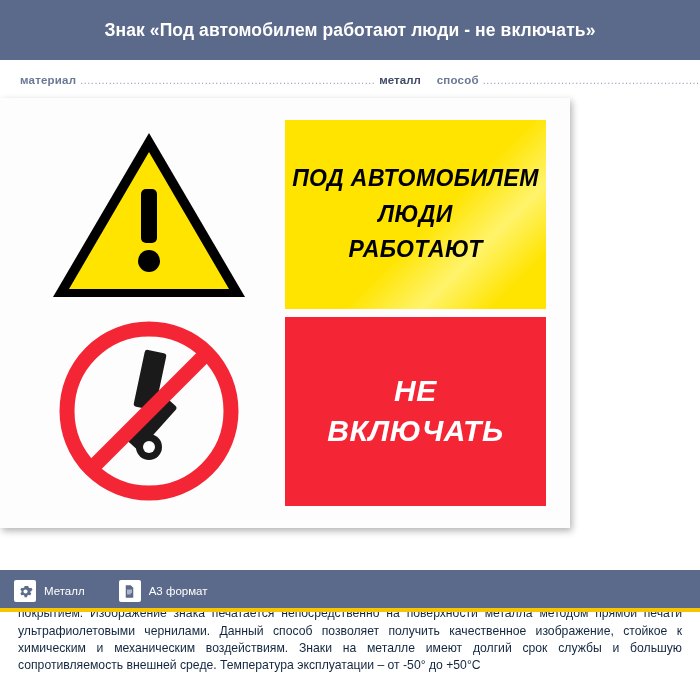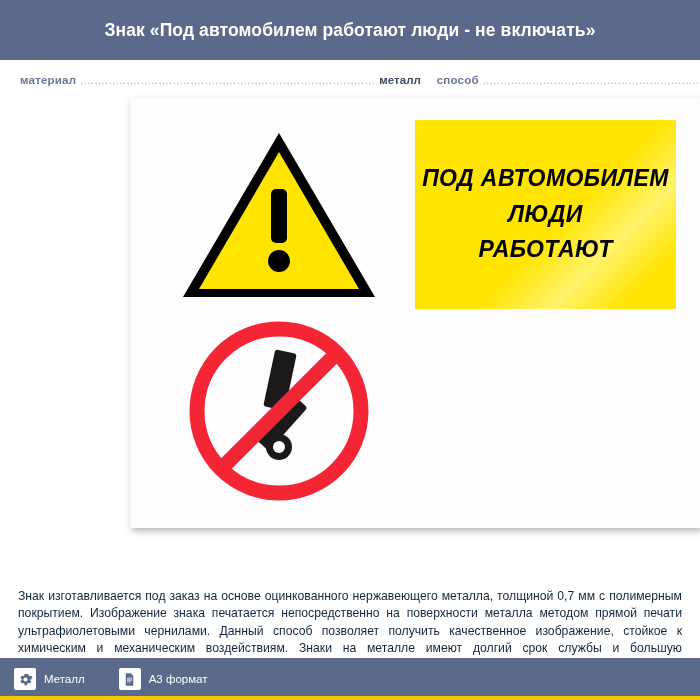--- a/index.html
+++ b/index.html
@@ -9,21 +9,21 @@
   body {
     width: 700px;
     height: 700px;
     font-family: "Liberation Sans", sans-serif;
     background: #ffffff;
     overflow: hidden;
   }
   .page {
     position: relative;
     width: 700px;
-    height: 700px;
+    height: 612px;
     background: #ffffff;
   }
 
   
   .header {
     height: 60px;
     background: #5b6a8a;
     display: flex;
     align-items: center;
     justify-content: center;
@@ -71,22 +71,21 @@
   }
   .spec-value {
     font-weight: bold;
     color: #3f4b66;
   }
 
   
   .sign-wrap {
     padding: 4px 0 0 0;
     display: flex;
-    justify-content: flex-end;
-    margin-left: 12px;
+    justify-content: flex-start;
   }
   .sign {
     position: relative;
     width: 570px;
     height: 430px;
     background: #fdfdfd;
     box-shadow: 2px 3px 7px rgba(0,0,0,0.30);
     box-sizing: border-box;
   }
   .sign-inner {
@@ -263,20 +262,24 @@
             <line x1="38" y1="148" x2="154" y2="32" stroke="#f42534" stroke-width="15"></line>
           </svg>
         </div>
 
         <div class="cell panel-yellow">
           <div class="line">ПОД АВТОМОБИЛЕМ</div>
           <div class="line">ЛЮДИ</div>
           <div class="line">РАБОТАЮТ</div>
         </div>
 
+        <div class="cell panel-red">
+          <div class="line">НЕ</div>
+          <div class="line">ВКЛЮЧАТЬ</div>
+        </div>
 
       </div>
     </div>
   </div>
 
   <div class="description">Знак изготавливается под заказ на основе оцинкованного нержавеющего металла, толщиной 0,7 мм с полимерным покрытием. Изображение знака печатается непосредственно на поверхности металла методом прямой печати ультрафиолетовыми чернилами. Данный способ позволяет получить качественное изображение, стойкое к химическим и механическим воздействиям. Знаки на металле имеют долгий срок службы и большую сопротивляемость внешней среде. Температура эксплуатации – от -50° до +50°С</div>
 
   <div class="footer">
 
     <div class="footer-item">

